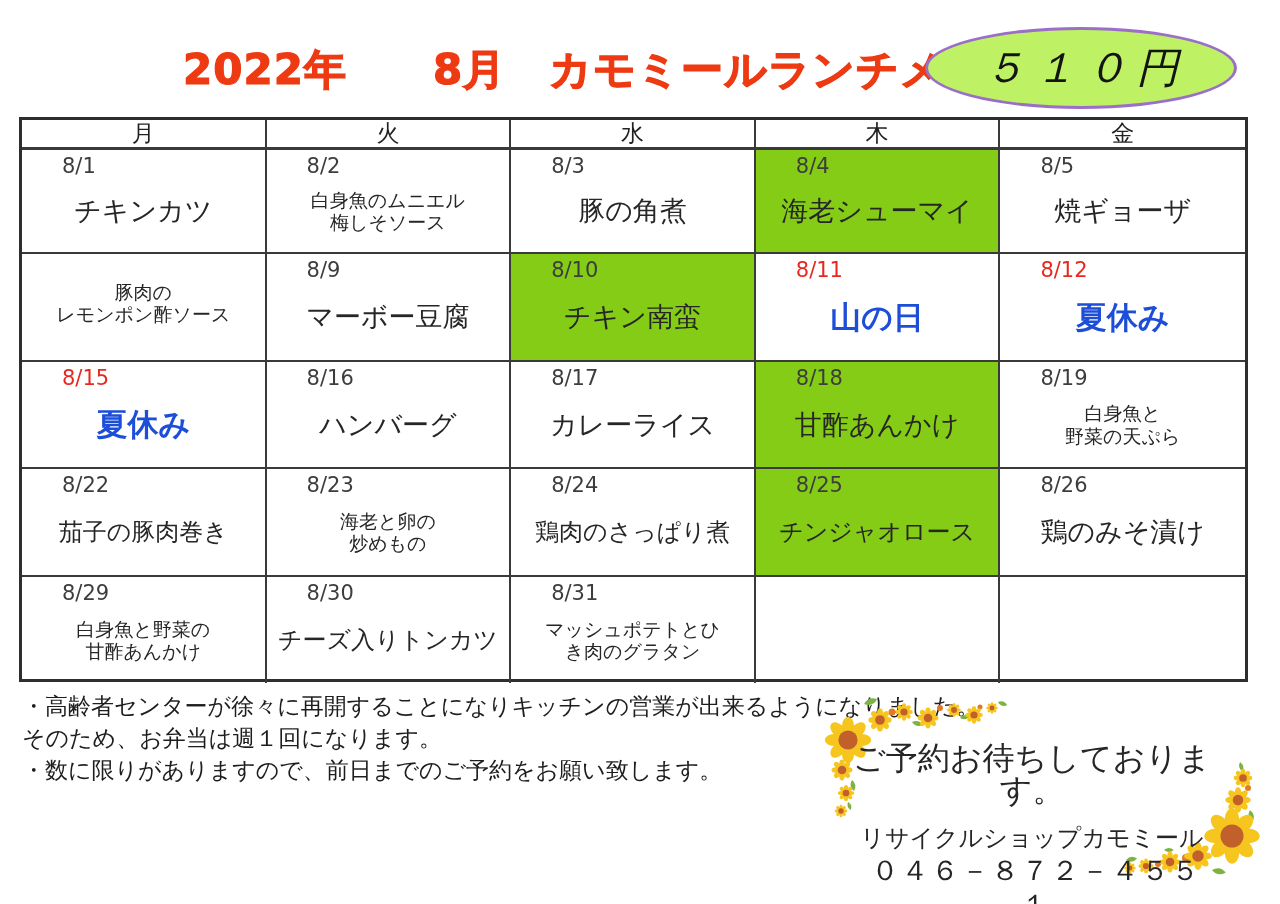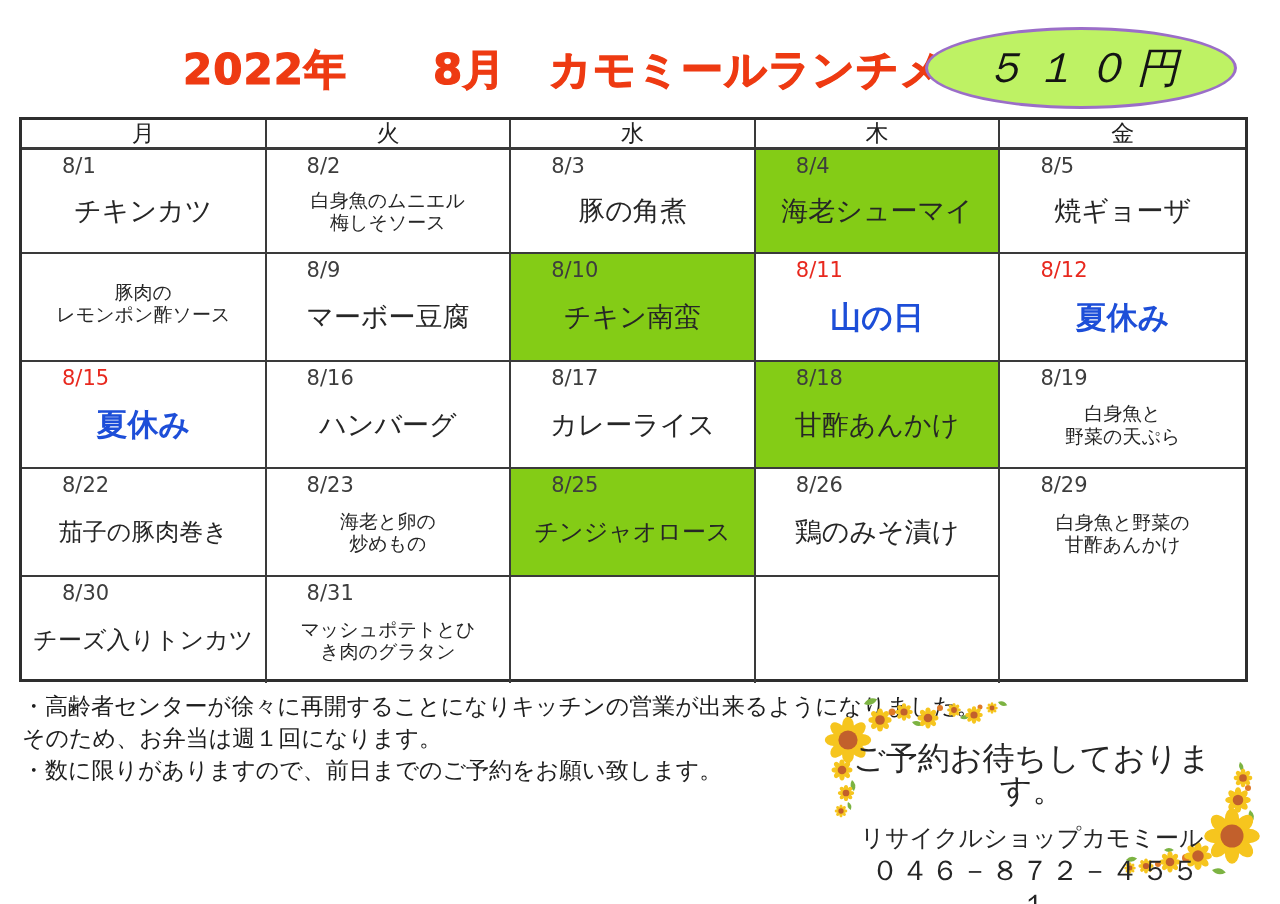--- a/index.html
+++ b/index.html
@@ -130,20 +130,24 @@
     </div>
 
     <div class="cell mid">
       <div class="date">8/22</div>
       <div class="menu">茄子の豚肉巻き</div>
     </div>
     <div class="cell small">
       <div class="date">8/23</div>
       <div class="menu">海老と卵の
 炒めもの</div>
+    </div>
+    <div class="cell mid">
+      <div class="date">8/24</div>
+      <div class="menu">鶏肉のさっぱり煮</div>
     </div>
     <div class="cell hl mid">
       <div class="date">8/25</div>
       <div class="menu">チンジャオロース</div>
     </div>
     <div class="cell">
       <div class="date">8/26</div>
       <div class="menu">鶏のみそ漬け</div>
     </div>
 

